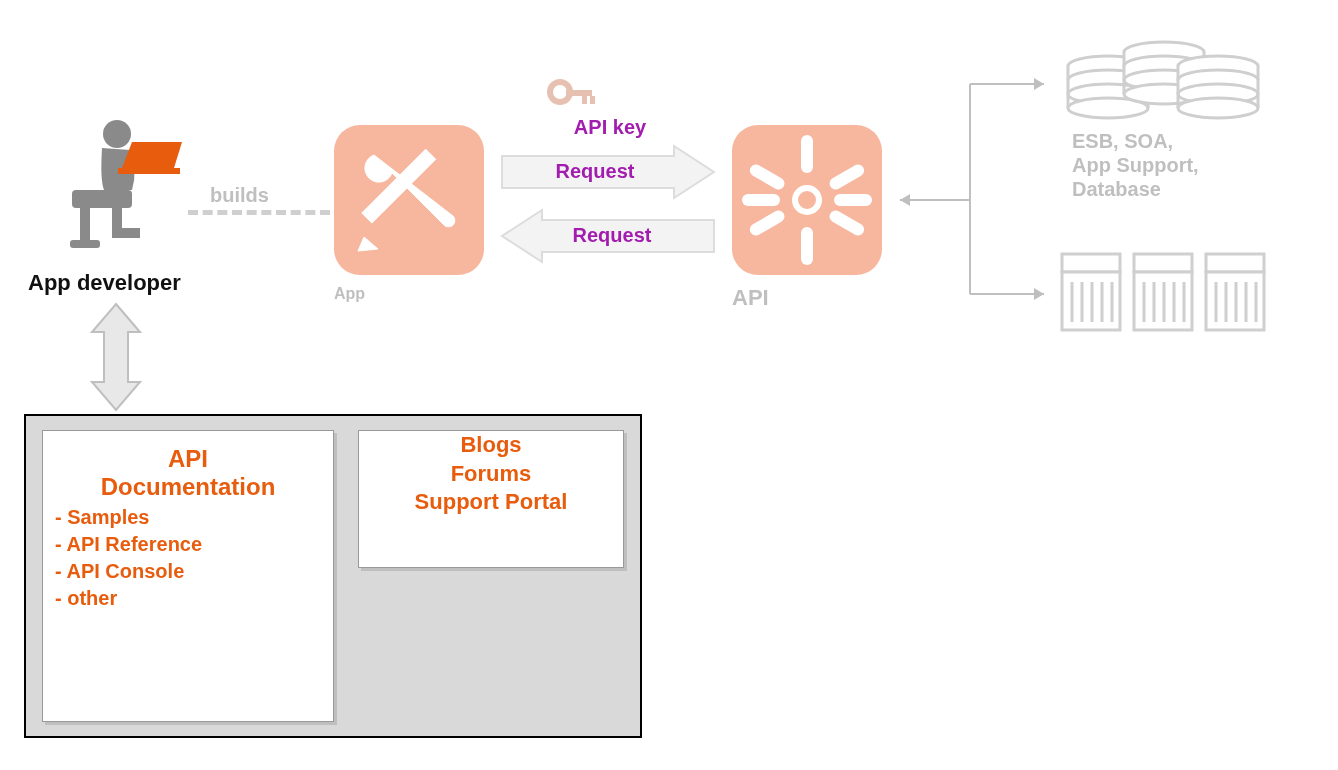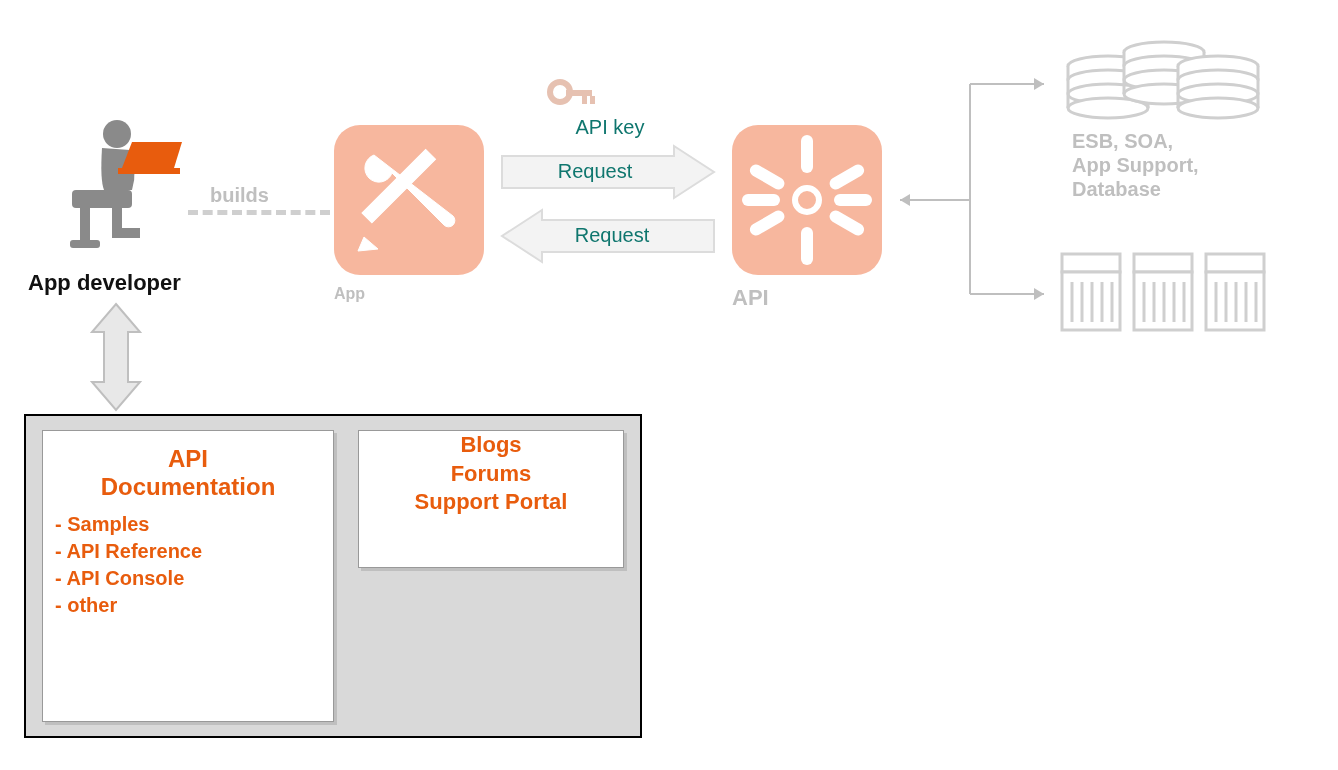--- a/index.html
+++ b/index.html
@@ -4,26 +4,26 @@
 <style>
   html, body { margin:0; padding:0; width:1338px; height:770px; background:#fff; font-family:Arial, Helvetica, sans-serif; }
   .stage { position:relative; width:1338px; height:770px; }
   .node-label { position:absolute; font-weight:bold; text-align:left; }
   .dim { color:#bfbfbf; }
   .orange { color:#e85c0d; }
   .black { color:#111; }
   .rounded-square { position:absolute; border-radius:26px; }
   .app-color { background:#f7b79e; }
   .api-color { background:#f7b79e; }
-  .flow-label { position:absolute; color:#0f766e; font-weight:normal; text-align:center; }
+  .flow-label { position:absolute; color:#a21caf; font-weight:bold; text-align:center; }
   .dashed-builds { position:absolute; border-top:5px dashed #cfcfcf; }
   .portal-container { position:absolute; border:2px solid #000; background:#d9d9d9; }
   .portal-card { position:absolute; background:#fff; border:1px solid #999; box-shadow:3px 3px 0 #bfbfbf; }
   .portal-title { font-weight:bold; font-size:24px; text-align:center; }
-  .portal-list { font-weight:bold; font-size:20px; line-height:1.35; margin-top:10px; padding-left:12px; }
+  .portal-list { font-weight:bold; font-size:20px; line-height:1.35; margin-top:3px; padding-left:12px; }
   svg { position:absolute; overflow:visible; }
 </style>
 </head>
 <body>
 <div class="stage">
 
 <svg style="left:62px; top:120px;" width="120" height="130" viewBox="0 0 120 130">
 
   <circle cx="55" cy="14" r="14" fill="#8a8a8a"></circle>
 

